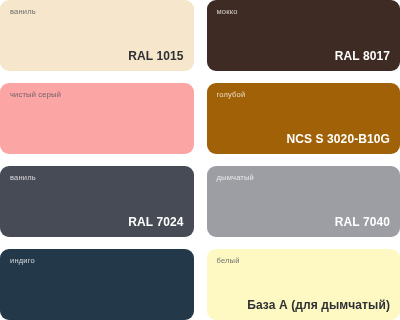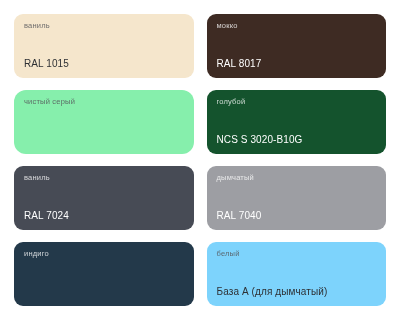--- a/index.html
+++ b/index.html
@@ -10,21 +10,21 @@
     width: 400px;
     height: 320px;
     background: #ffffff;
     font-family: "Liberation Sans", sans-serif;
     overflow: hidden;
   }
   .palette-grid {
     box-sizing: border-box;
     width: 400px;
     height: 320px;
-    padding: 14px;
+    padding: 0;
     display: grid;
     grid-template-columns: 1fr 1fr;
     grid-template-rows: repeat(4, 1fr);
     column-gap: 13px;
     row-gap: 12px;
   }
   .swatch {
     position: relative;
     box-sizing: border-box;
     border-radius: 9px;
@@ -35,58 +35,59 @@
     overflow: hidden;
   }
   .swatch-name {
     font-size: 7.5px;
     letter-spacing: 0.2px;
     line-height: 1;
     opacity: 0.72;
     white-space: nowrap;
   }
   .swatch-code {
-    font-size: 10px;
-    font-weight: normal;
+    font-size: 12px;
+    font-weight: bold;
     line-height: 1;
     letter-spacing: 0.1px;
     white-space: nowrap;
+    text-align: right;
   }
   .swatch.on-dark .swatch-name { color: #ffffff; opacity: 0.78; }
   .swatch.on-dark .swatch-code { color: #ffffff; }
   .swatch.on-light .swatch-name { color: #55565a; opacity: 0.85; }
   .swatch.on-light .swatch-code { color: #2e3034; }
 </style>
 </head>
 <body style="background: rgb(255, 255, 255);">
 
 <div class="palette-grid">
     <div class="swatch on-light" style="background: rgb(245, 230, 204);">
       <div class="swatch-name">ваниль</div>
       <div class="swatch-code">RAL 1015</div>
     </div>
     <div class="swatch on-dark" style="background: rgb(62, 43, 35);">
       <div class="swatch-name">мокко</div>
       <div class="swatch-code">RAL 8017</div>
     </div>
-    <div class="swatch on-light" style="background: #86efac; border-radius: 12px;">
+    <div class="swatch on-light" style="background: #fca5a5;">
       <div class="swatch-name">чистый серый</div>
     </div>
-    <div class="swatch on-dark" style="background: #14532d;">
+    <div class="swatch on-dark" style="background: #a16207;">
       <div class="swatch-name">голубой</div>
       <div class="swatch-code">NCS S 3020-B10G</div>
     </div>
     <div class="swatch on-dark" style="background: rgb(71, 75, 85);">
       <div class="swatch-name">ваниль</div>
       <div class="swatch-code">RAL 7024</div>
     </div>
     <div class="swatch on-dark" style="background: rgb(157, 158, 163); gap: 25px;">
       <div class="swatch-name">дымчатый</div>
       <div class="swatch-code">RAL 7040</div>
     </div>
     <div class="swatch on-dark" style="background: rgb(35, 57, 74);">
       <div class="swatch-name">индиго</div>
     </div>
-    <div class="swatch on-light" style="background: #7dd3fc; gap: 26px;">
+    <div class="swatch on-light" style="background: #fef9c3; gap: 26px;">
       <div class="swatch-name">белый</div>
       <div class="swatch-code">База А (для дымчатый)</div>
     </div>
   </div>
 
 </body></html>

